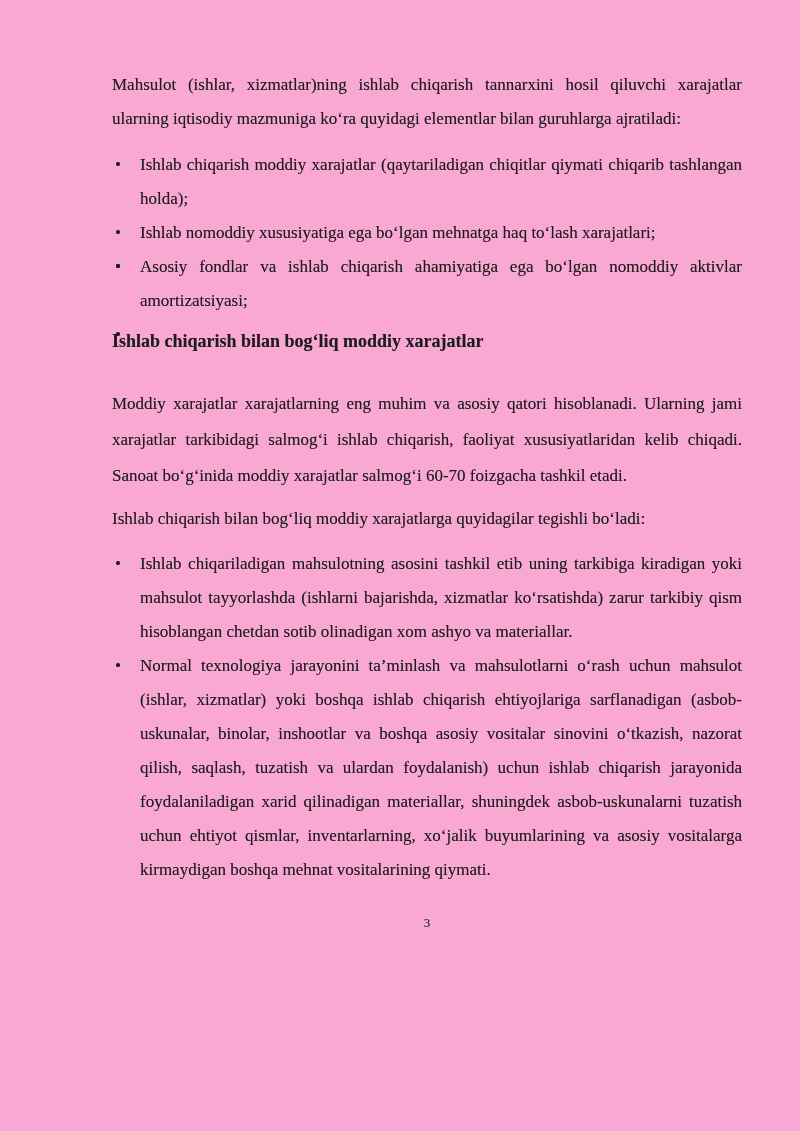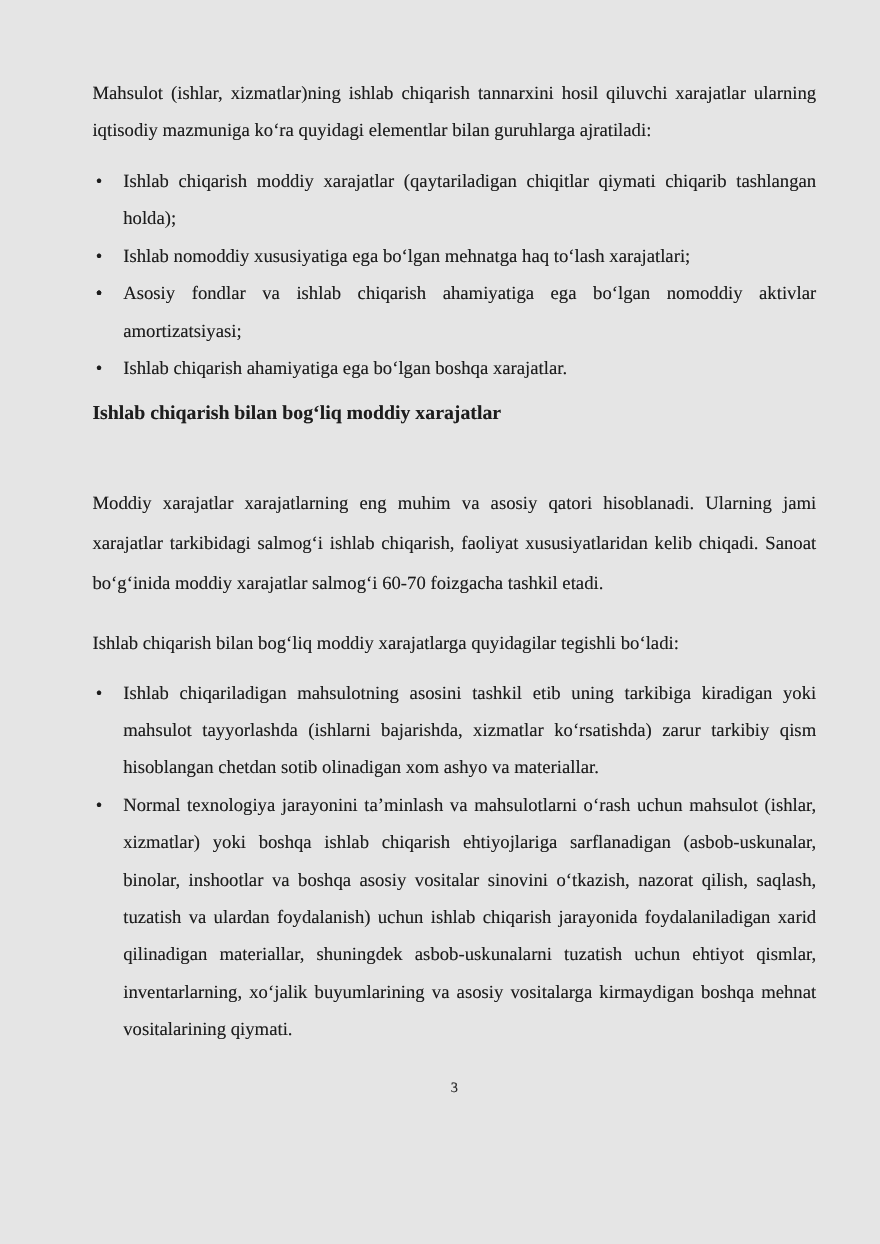--- a/index.html
+++ b/index.html
@@ -11,22 +11,22 @@
     height: 1131px;
     background: #fdfdfc;
     font-family: "Liberation Serif", serif;
     color: #1d1d1d;
     overflow: hidden;
   }
   .page {
     box-sizing: border-box;
     width: 800px;
     height: 1131px;
-    padding: 68px 58px 0 84px;
-    background: #e5e5e5;
+    padding: 68px 58px 0 112px;
+    background: #f9a8d4;
     text-shadow: 0 0 0.5px rgba(20,20,20,0.45);
     font-family: Liberation Serif, serif;
   }
   .para {
     font-size: 17px;
     line-height: 34px;
     text-align: justify;
     margin: 0;
   }
   .para.spread {
@@ -52,22 +52,22 @@
     top: 0;
     font-size: 17px;
   }
   .section-heading {
     font-size: 18px;
     font-weight: bold;
     text-align: left;
     line-height: 34px;
     margin: 6px 0 0 0;
   }
-  .gap-before-body { margin-top: 48px; }
-  .lead-line       { margin-top: 20px; }
+  .gap-before-body { margin-top: 28px; }
+  .lead-line       { margin-top: 8px; }
   .list2           { margin-top: 11px; }
   .footer {
     margin-top: 28px;
     text-align: center;
     font-size: 13px;
     line-height: 16px;
     color: #2a2a2a;
   }
 </style>
 </head>
@@ -88,21 +88,20 @@
     </div>
     <div class="list-item">
       <span class="bullet-marker">•</span>
     </div>
     <div class="list-item">
       <span class="bullet-marker">•</span>
       <span>Asosiy fondlar va ishlab chiqarish ahamiyatiga ega bo‘lgan nomoddiy aktivlar amortizatsiyasi;</span>
     </div>
     <div class="list-item">
       <span class="bullet-marker">•</span>
-      <span>Ishlab chiqarish ahamiyatiga ega bo‘lgan boshqa xarajatlar.</span>
     </div>
   </div>
 
   <h2 class="section-heading">Ishlab chiqarish bilan bog‘liq moddiy xarajatlar</h2>
 
   <p class="para spread gap-before-body">Moddiy xarajatlar xarajatlarning eng muhim va asosiy qatori hisoblanadi. Ularning jami xarajatlar tarkibidagi salmog‘i ishlab chiqarish, faoliyat xususiyatlaridan kelib chiqadi. Sanoat bo‘g‘inida moddiy xarajatlar salmog‘i 60-70 foizgacha tashkil etadi.</p>
 
   <p class="para left lead-line">Ishlab chiqarish bilan bog‘liq moddiy xarajatlarga quyidagilar tegishli bo‘ladi:</p>
 
   <div class="bullet-list list2">

